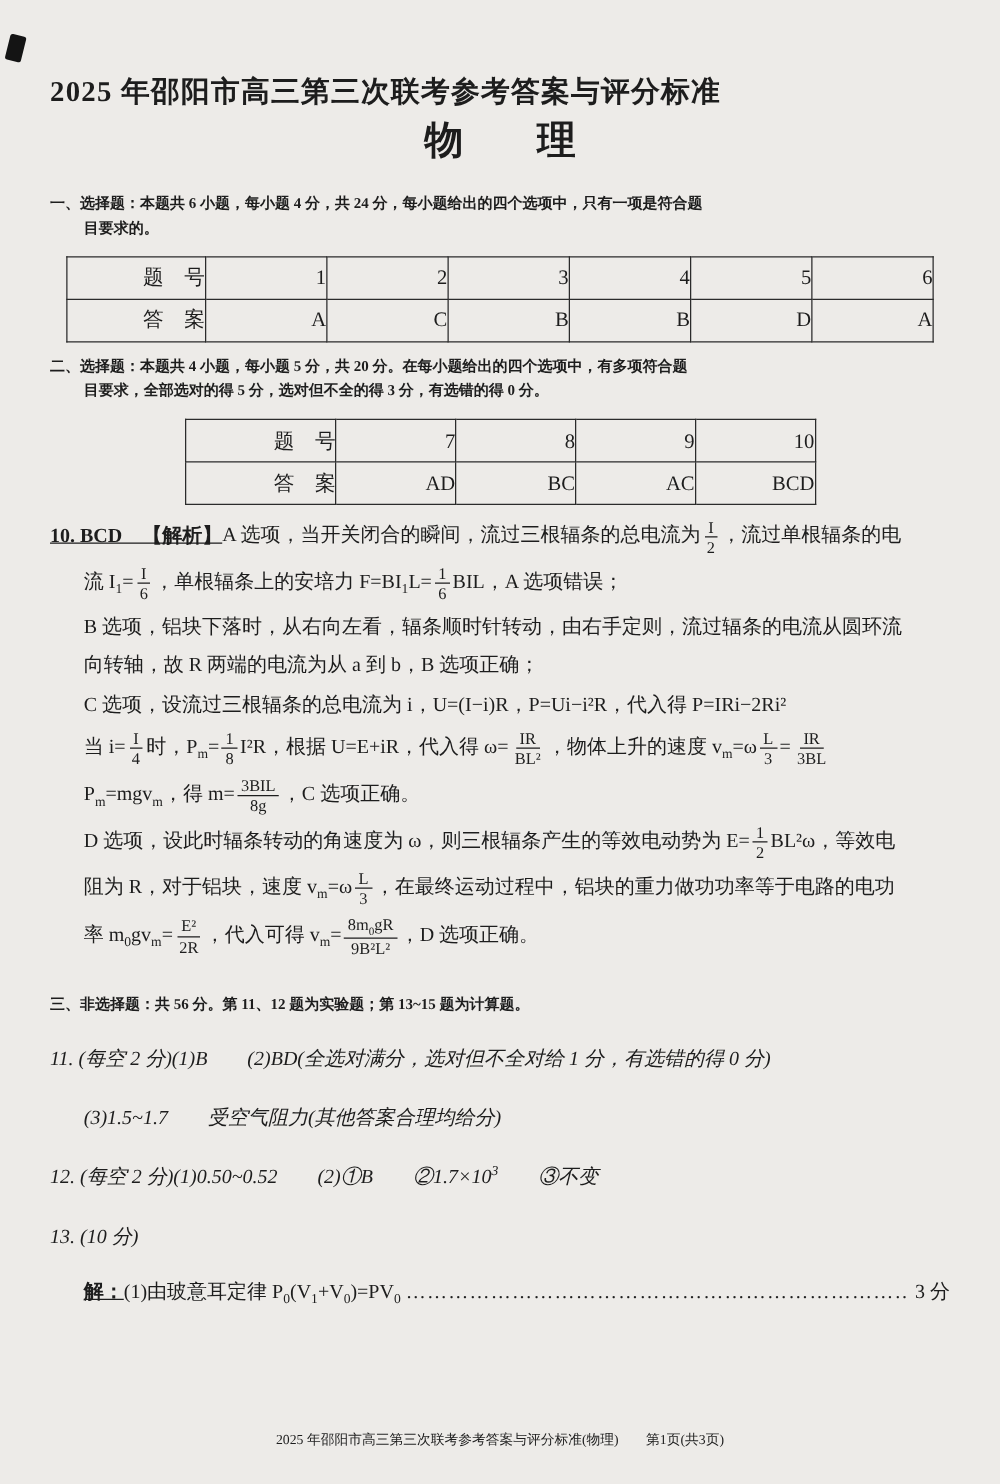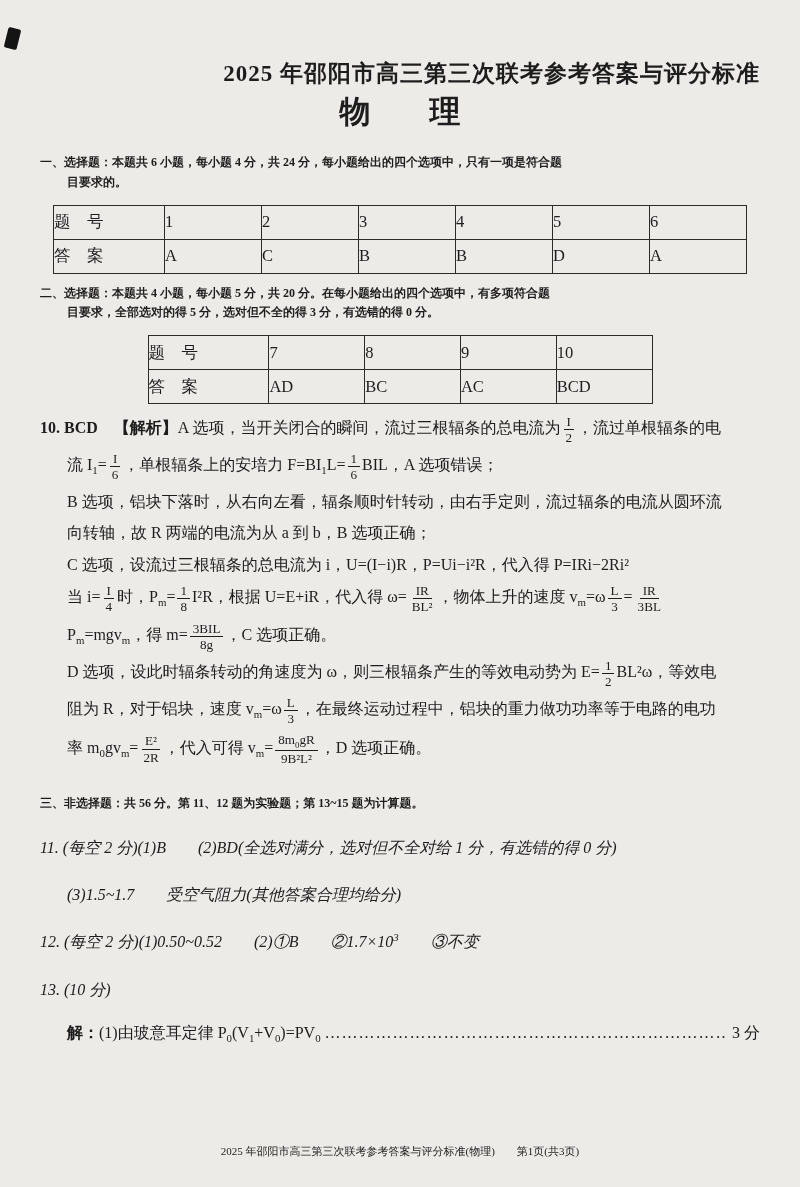--- a/index.html
+++ b/index.html
@@ -4,34 +4,34 @@
 <style>
   html,body{margin:0;padding:0;}
   body{
     width:800px;height:1187px;position:relative;overflow:hidden;
     background:#edebe8;color:#1d1d1d;
     font-family:"Liberation Serif","DejaVu Serif",serif;
   }
   .artifact{position:absolute;left:6px;top:28px;width:13px;height:21px;
     background:#141414;transform:rotate(14deg);border-radius:2px;}
   .content{padding:58px 40px 0 40px;}
-  .title{text-align:right;font-size:23px;font-weight:bold;letter-spacing:1px;}
+  .title{text-align:left;font-size:23px;font-weight:bold;letter-spacing:1px;}
   .subject{text-align:center;font-size:31px;font-weight:bold;margin-top:2px;letter-spacing:14px;text-indent:14px;}
   .hblock{margin-top:20px;}
   .hline{font-weight:bold;font-size:12px;line-height:1.65;white-space:nowrap;}
   .ind{padding-left:27px;}
   table{border-collapse:collapse;table-layout:fixed;font-size:16.5px;}
-  td{border:1px solid #2b2b2b;text-align:left;padding:4px 0;height:25px;}
+  td{border:1px solid #2b2b2b;text-align:right;padding:4px 0;height:25px;}
   .t1{width:calc(100% - 26px);margin:12px 13px 10px 13px;}
   .t1 .c0{width:16%;}
   .t2{width:505px;margin:12px auto 10px auto;}
   .t2 .c0{width:24%;}
   .sol{margin-top:10px;font-size:16px;}
   .sline{margin:6px 0;line-height:1.6;white-space:nowrap;}
-  .b{font-weight:bold;}
+  .b{font-weight:bold;text-decoration:underline;}
   .frac{display:inline-flex;flex-direction:column;align-items:center;
     vertical-align:middle;line-height:1.15;font-size:0.82em;margin:0 2px;}
   .fnum{border-bottom:1px solid #1d1d1d;padding:0 3px;}
   .fden{padding:0 3px;}
   sub{font-size:0.68em;}
   sup{font-size:0.68em;}
   .iline{font-size:16px;line-height:1.7;margin:20px 0;white-space:nowrap;font-style:italic;}
   .solveline{display:flex;align-items:baseline;font-size:16px;margin:8px 0;padding-left:27px;}
   .leader{flex:1;min-width:0;overflow:hidden;white-space:nowrap;letter-spacing:1px;margin:0 4px;}
   .score{white-space:nowrap;}

